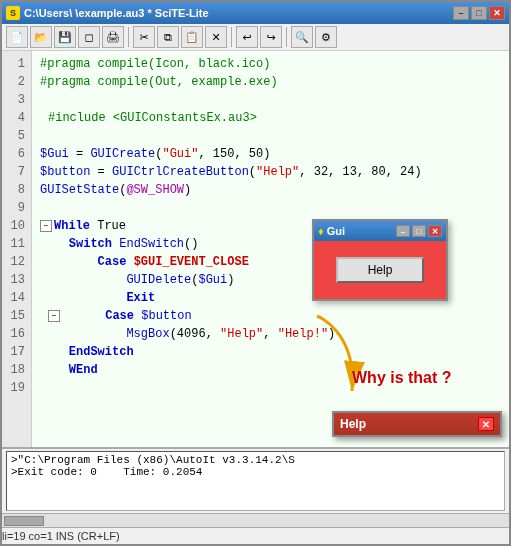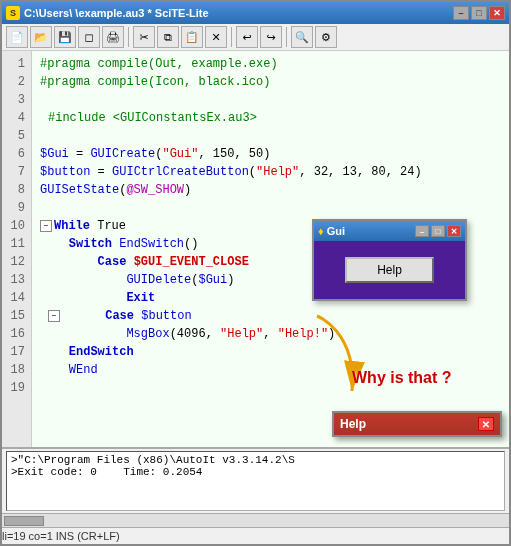--- a/index.html
+++ b/index.html
@@ -210,22 +210,22 @@
       font-size: 11px;
       color: #333;
       flex-shrink: 0;
     }
 
     
     .gui-dialog {
       position: absolute;
       top: 168px;
       left: 310px;
-      width: 155px;
-      background: #4c1d95;
+      width: 136px;
+      background: #ef4444;
       border: 2px solid #888;
       box-shadow: 3px 3px 6px rgba(0,0,0,0.3);
       z-index: 10;
     }
     .gui-dialog-title {
       background: linear-gradient(to bottom, #4a90d9, #2a6cb0);
       color: white;
       height: 20px;
       display: flex;
       align-items: center;
@@ -381,25 +381,25 @@
         <div>15</div>
       <div>16</div>
         <div>17</div>
         <div>18</div>
         <div>19</div>
     </div>
 
     <div class="code-area">
 
       <div class="code-line">
+        <span class="pragma" style="color:#008000;">#pragma compile(Icon, black.ico)</span>
+      </div>
+
+      <div class="code-line">
         <span class="pragma" style="color:#008000;">#pragma compile(Out, example.exe)</span>
-      </div>
-
-      <div class="code-line">
-        <span class="pragma" style="color:#008000;">#pragma compile(Icon, black.ico)</span>
       </div>
 
       <div class="code-line">&nbsp;</div>
 
       <div class="code-line">
         <span style="color:#008000;margin-left:8px;">#include &lt;GUIConstantsEx.au3&gt;</span>
       </div>
 
       <div class="code-line">&nbsp;</div>
 
@@ -481,21 +481,21 @@
         <span style="color:#cc0000;">"Help!"</span>
         <span style="color:#000;">)</span>
       </div>
 
       <div class="code-line">
         <span style="color:#000;">&nbsp;&nbsp;&nbsp;&nbsp;</span>
         <span style="color:#0000cc;font-weight:bold;">EndSwitch</span>
       </div>
 
       <div class="code-line">
-        <span style="color:#0000cc;font-weight:normal;">&nbsp;&nbsp;&nbsp;&nbsp;WEnd</span>
+        <span style="color:#0000cc;font-weight:bold;">&nbsp;&nbsp;&nbsp;&nbsp;WEnd</span>
       </div>
 
       <div class="code-line">&nbsp;</div>
     </div>
 
     <div class="gui-dialog">
       <div class="gui-dialog-title">
         <span><span style="color: rgb(255, 215, 0);">♦ </span><span style="color: white;">Gui</span></span>
         <div class="gui-dialog-controls">
           <div class="gui-dialog-btn">–</div>

